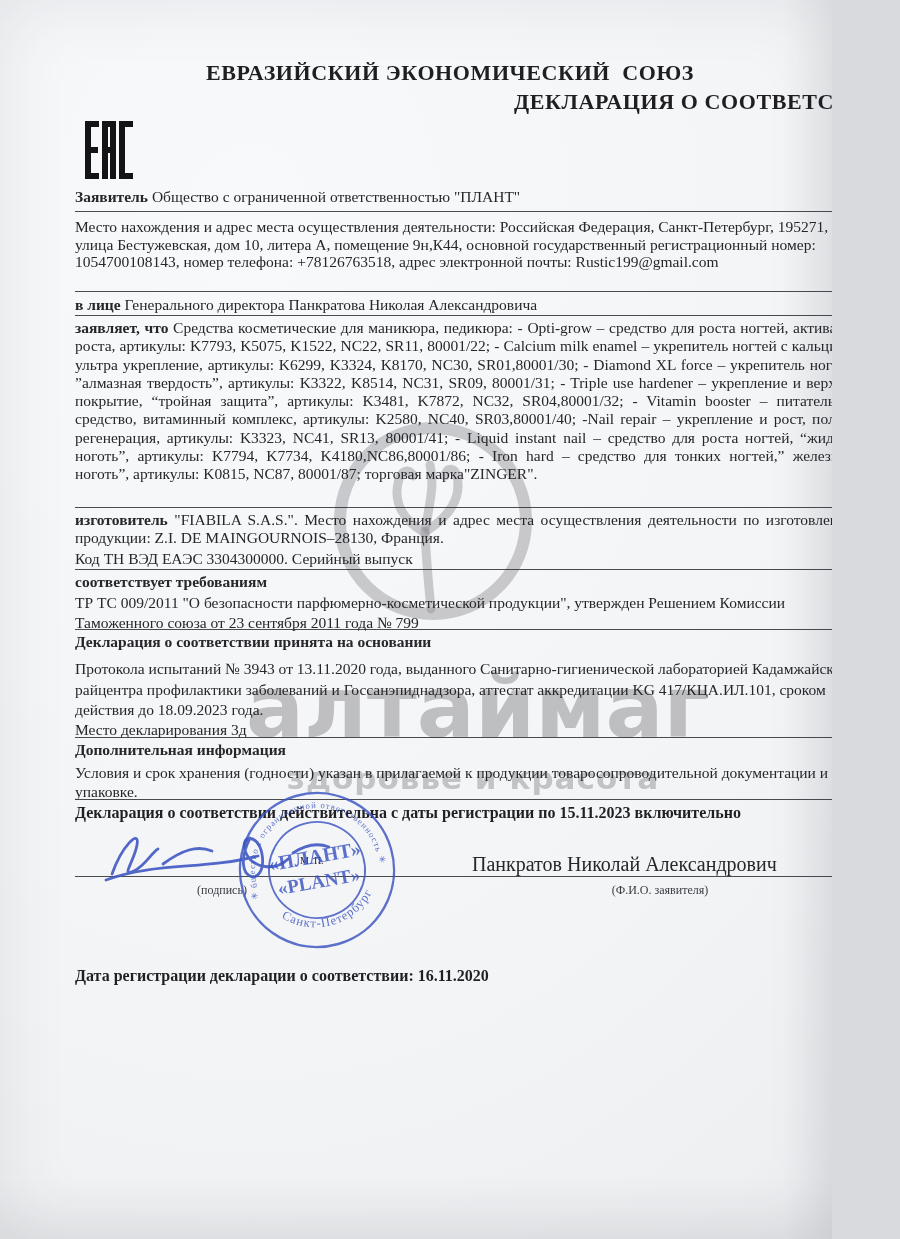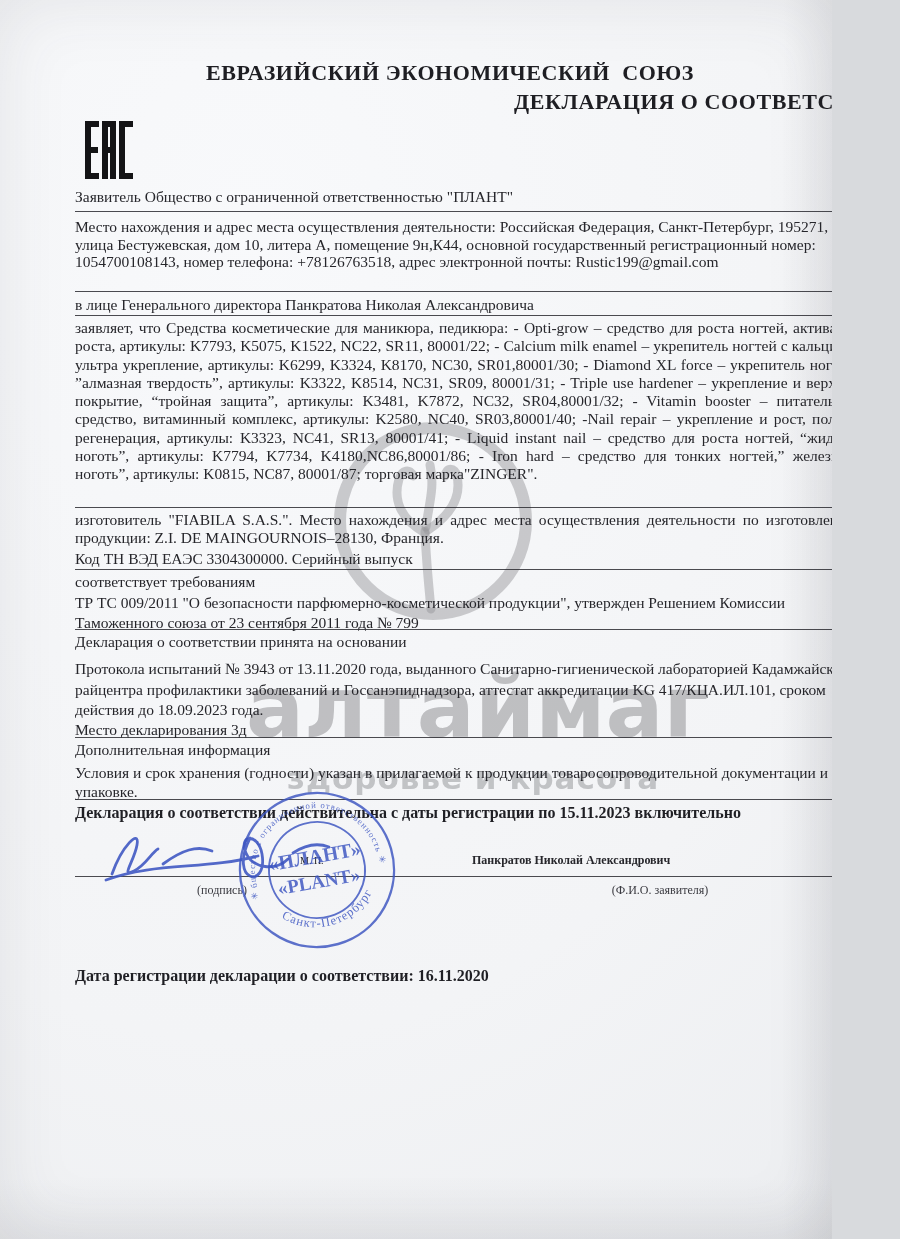--- a/index.html
+++ b/index.html
@@ -9,32 +9,32 @@
     box-shadow:inset 0 0 70px rgba(60,60,70,.10);
     font-family:"Liberation Serif", serif;color:#26262b;
   }
   .page::after{content:"";position:absolute;inset:0;pointer-events:none;
     background:linear-gradient(to right, rgba(0,0,0,0) 94%, rgba(70,70,80,.07) 100%),
                linear-gradient(to bottom, rgba(0,0,0,0) 95%, rgba(70,70,80,.05) 100%);}
   .t{position:absolute;left:75px;width:783px;font-size:15.5px;line-height:18.3px;}
   .pre{white-space:pre-wrap;}
   .just{text-align:justify;}
   .ttl{left:0;width:900px;text-align:center;font-weight:bold;font-size:22px;letter-spacing:.6px;color:#1e1e23;}
-  .lbl{font-weight:normal;}
+  .lbl{font-weight:bold;}
   .rule{position:absolute;left:75px;width:783px;height:0;border-top:1.6px solid #2c2c31;opacity:.85;}
   .cap{font-size:12px;width:200px;text-align:center;color:#3a3a40;}
   .bold16{font-weight:bold;font-size:16px;color:#1f1f24;}
   .wm-brand{position:absolute;left:246px;top:664px;font-family:"DejaVu Sans",sans-serif;
     font-weight:700;font-size:86px;line-height:86px;color:rgba(145,146,149,.55);letter-spacing:0;z-index:0;}
   .wm-tag{position:absolute;left:287px;top:760px;font-family:"DejaVu Sans",sans-serif;
     font-weight:700;font-size:31px;color:rgba(152,153,156,.55);letter-spacing:1px;z-index:0;}
   .layer-text{position:absolute;inset:0;z-index:1;}
   .layer-ink{position:absolute;inset:0;z-index:2;pointer-events:none;}
   .mp{position:absolute;left:300px;top:855px;font-size:10px;width:70px;color:#26262b;}
-  .name{position:absolute;left:472px;top:853px;width:360px;font-size:12px;font-weight:bold;}
+  .name{position:absolute;left:472px;top:853px;width:360px;font-size:20px;}
   svg{display:block;}
 </style>
 </head>
 <body>
 
 <div class="page">
 
   <div style="position:absolute;inset:0;z-index:0;">
     <svg style="position:absolute;left:328px;top:417px;" width="210" height="210" viewBox="0 0 210 210">
       <g fill="none" stroke="rgba(150,151,154,.48)" stroke-linecap="round">

